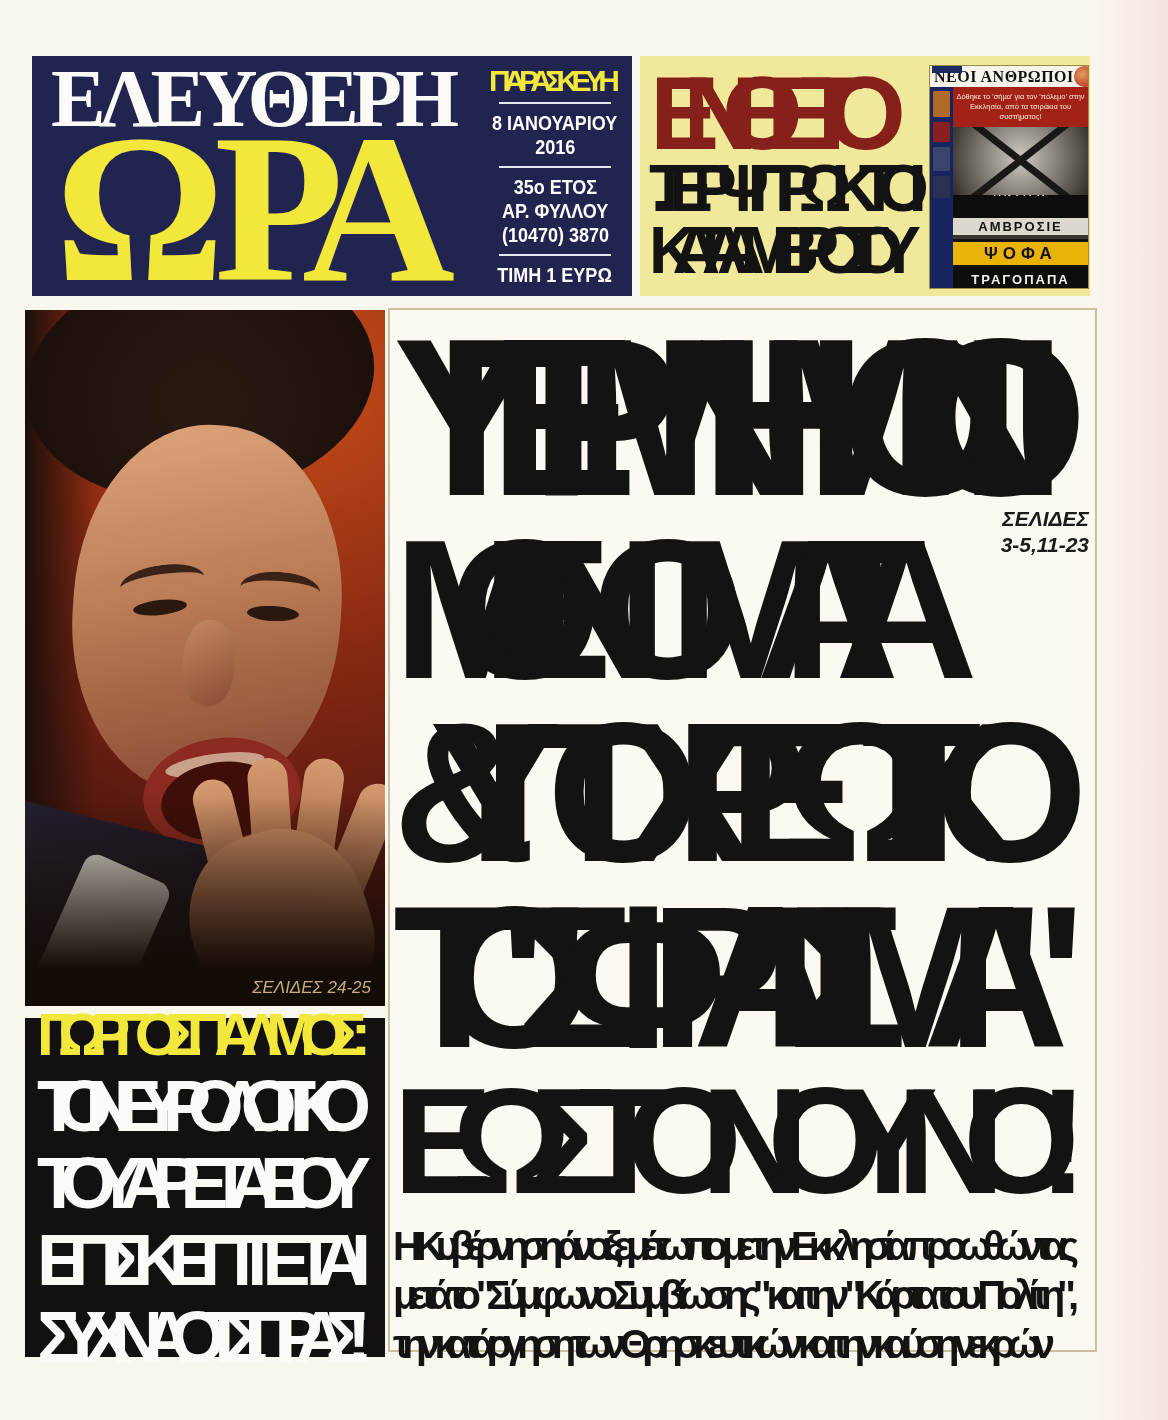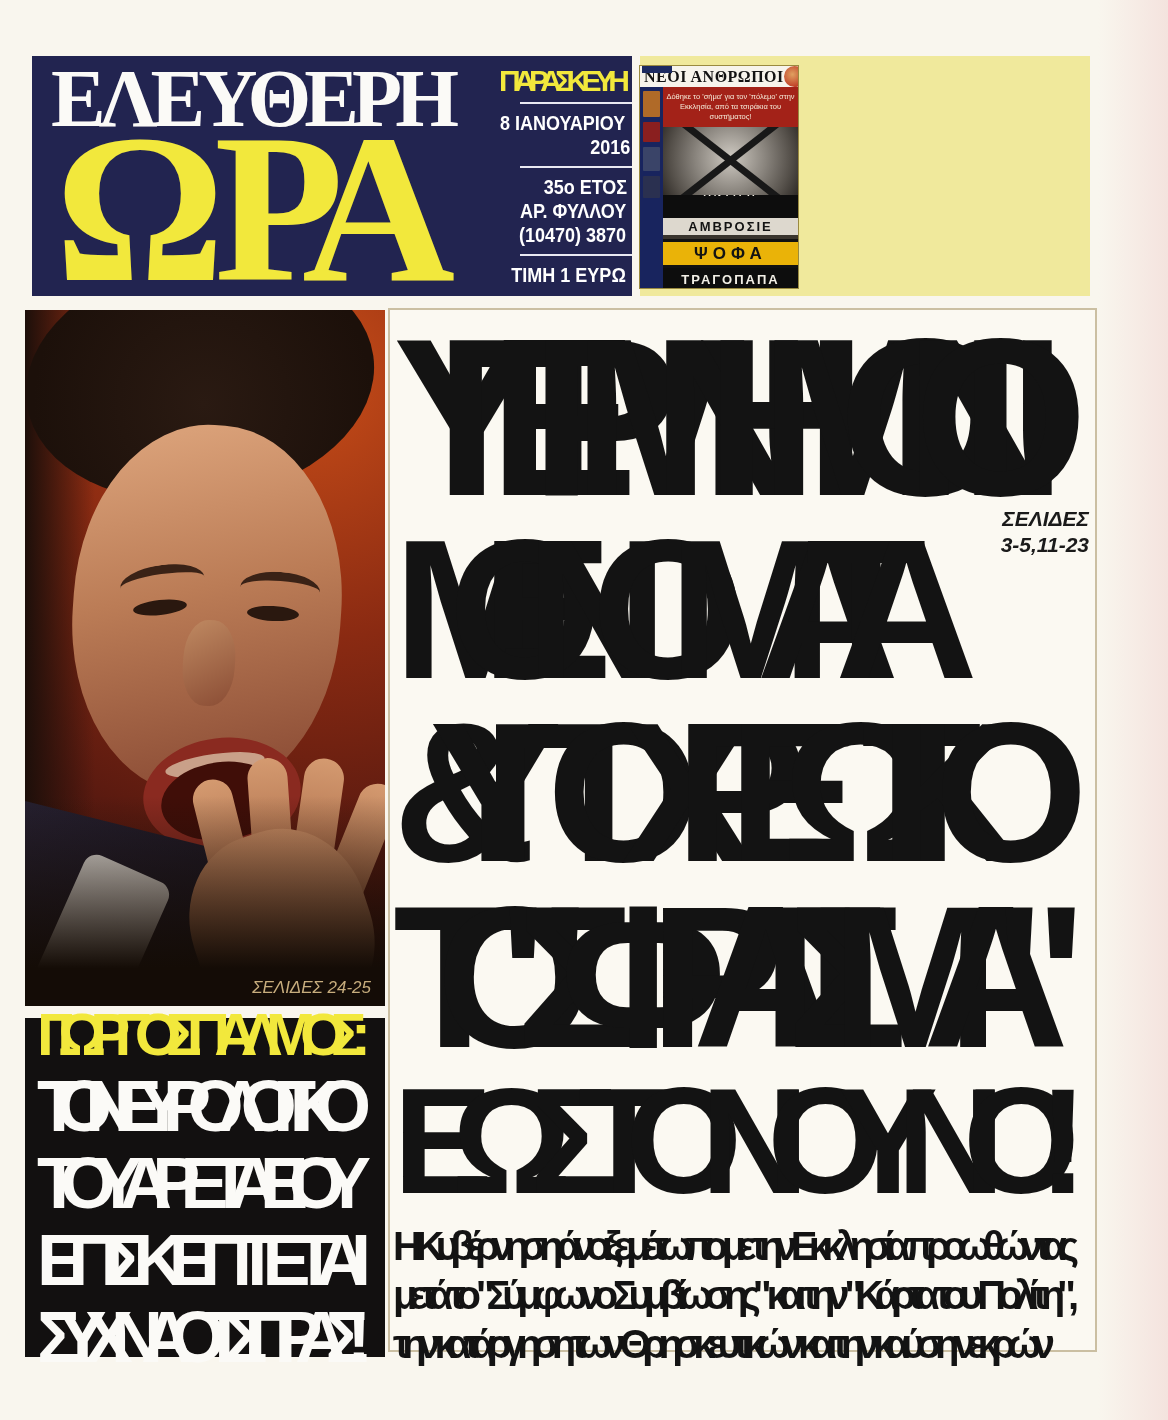--- a/index.html
+++ b/index.html
@@ -4,21 +4,21 @@
 <style>
   html,body{margin:0;padding:0;}
   body{background:#e8e4da;font-family:"Liberation Sans",sans-serif;}
   .page{position:relative;width:1168px;height:1420px;margin:0 auto;
         background:linear-gradient(90deg,#f9f6ee 0 94%,#f4e3de 100%);overflow:hidden;}
   .box{position:absolute;}
   
   .logo-box{left:20px;top:56px;width:447px;height:240px;background:#222450;
             display:flex;flex-direction:column;align-items:center;justify-content:center;gap:2px;margin-left:12px;}
   .issue-box{left:478px;top:56px;width:154px;height:240px;background:#222450;
-             display:flex;flex-direction:column;align-items:flex-end;justify-content:center;
+             display:flex;flex-direction:column;align-items:center;justify-content:center;
              color:#fff;font-weight:bold;}
   .issue-box .divider{width:112px;height:2px;background:#e9e9f2;margin:7px 0;}
   .fitline{display:inline-block;transform:scaleX(.9);transform-origin:center;
            white-space:nowrap;font-size:20px;line-height:1.2;}
   .promo-box{left:640px;top:56px;width:450px;height:240px;background:#f0e99c;
              display:flex;flex-direction:row;}
   .promo-text{width:282px;padding:14px 0 0 8px;display:flex;flex-direction:column;gap:6px;}
   
   .mag{position:relative;width:158px;height:222px;margin:10px 0 0 0;background:#f5f2ea;
        outline:1px solid #9a8a40;overflow:hidden;display:flex;flex-direction:column;}
@@ -120,20 +120,31 @@
     <span class="fitline">2016</span>
     <div class="divider"></div>
     <span class="fitline">35ο ΕΤΟΣ</span>
     <span class="fitline">ΑΡ. ΦΥΛΛΟΥ</span>
     <span class="fitline">(10470) 3870</span>
     <div class="divider"></div>
     <span class="fitline">ΤΙΜΗ 1 ΕΥΡΩ</span>
   </div>
 
   <div class="box promo-box">
+    <div class="promo-text">
+      <svg width="262" height="84" viewBox="0 0 262 84">
+        <text class="svgtext maroon" x="2" y="79" font-size="104" textLength="256" lengthAdjust="spellingAndGlyphs">ΕΝΘΕΤΟ</text>
+      </svg>
+      <svg width="276" height="56" viewBox="0 0 276 56">
+        <text class="svgtext ink" x="1" y="51" font-size="66" textLength="272" lengthAdjust="spellingAndGlyphs">...ΤΕΡΨΙΠΡΩΚΤΟΙ</text>
+      </svg>
+      <svg width="276" height="56" viewBox="0 0 276 56">
+        <text class="svgtext ink" x="1" y="51" font-size="66" textLength="272" lengthAdjust="spellingAndGlyphs">ΚΑΤΑ ΑΜΒΡΟΣΙΟΥ</text>
+      </svg>
+    </div>
     <div class="mag">
       <div class="mag-bar">
           <div class="chip"></div>
         </div>
       <div class="mag-head">
         <span class="mag-title">ΝΕΟΙ ΑΝΘΡΩΠΟΙ</span>
         <span class="mag-seal"></span>
       </div>
       <div class="mag-bar2"></div>
       <div class="mag-body">

